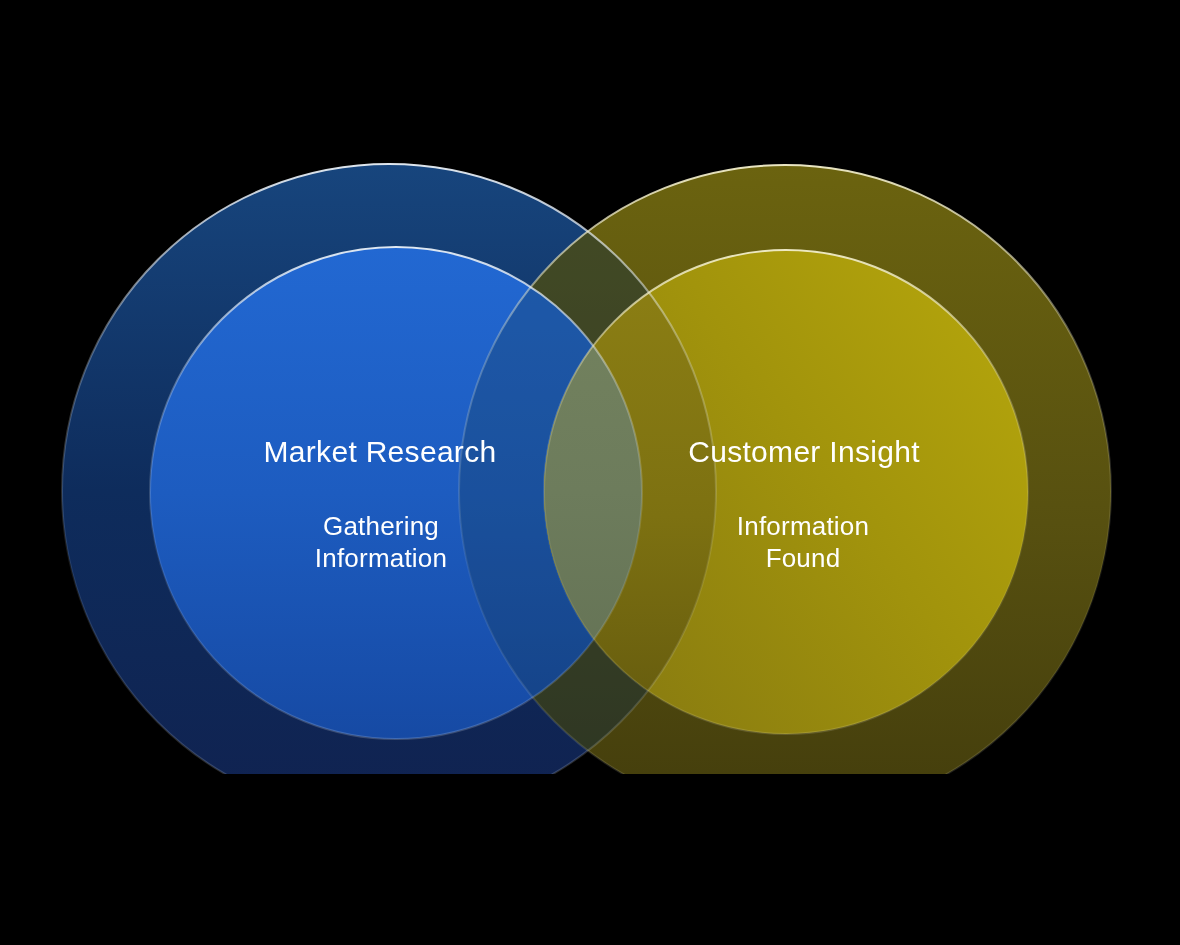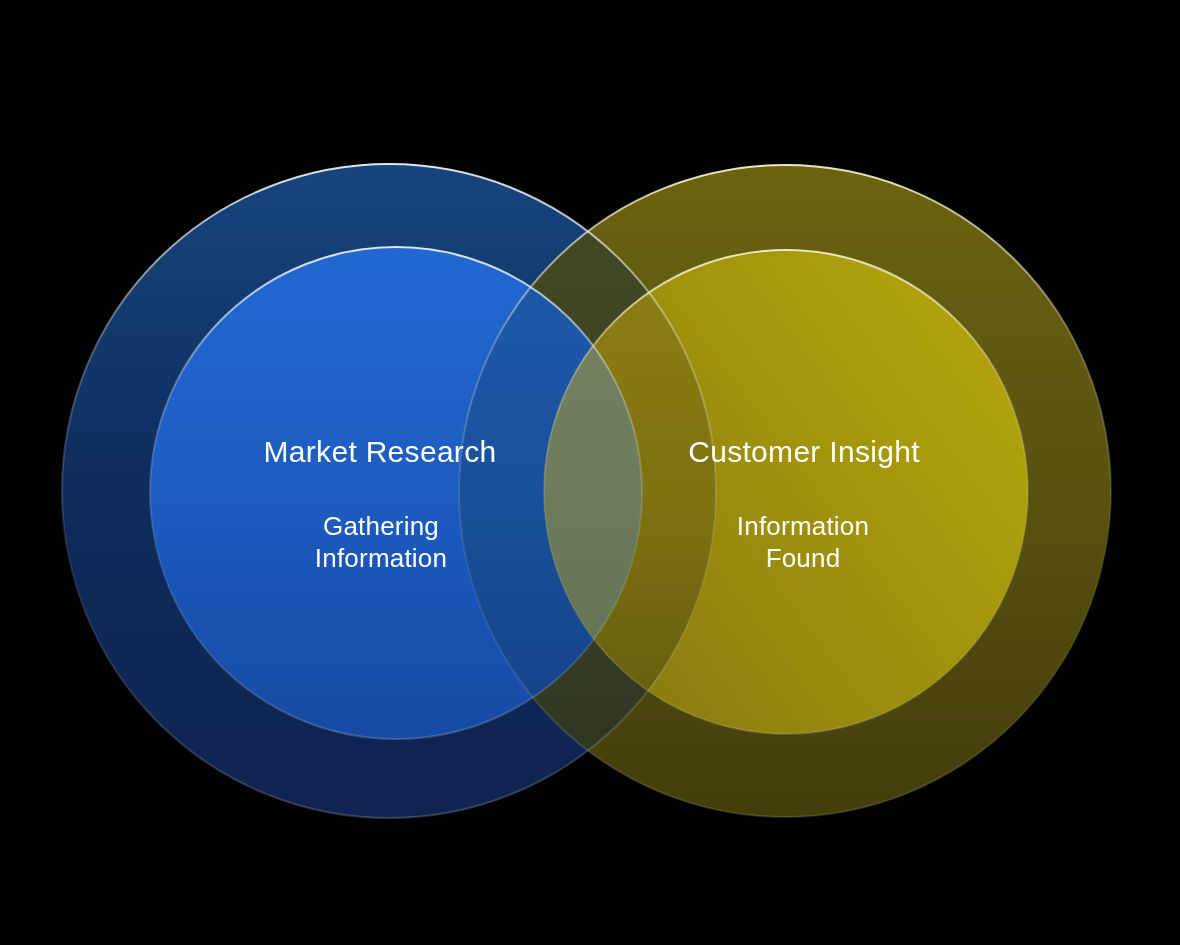--- a/index.html
+++ b/index.html
@@ -3,21 +3,21 @@
 <meta charset="utf-8">
 <style>
   html, body {
     margin: 0;
     padding: 0;
     background: #000000;
   }
   .stage {
     position: relative;
     width: 1180px;
-    height: 945px;
+    height: 774px;
     background: #000000;
     overflow: hidden;
     font-family: "Liberation Sans", sans-serif;
   }
   svg { display: block; }
   .venn-title {
     font-family: "Liberation Sans", sans-serif;
     font-size: 30px;
     font-weight: 500;
     letter-spacing: 0.3px;

